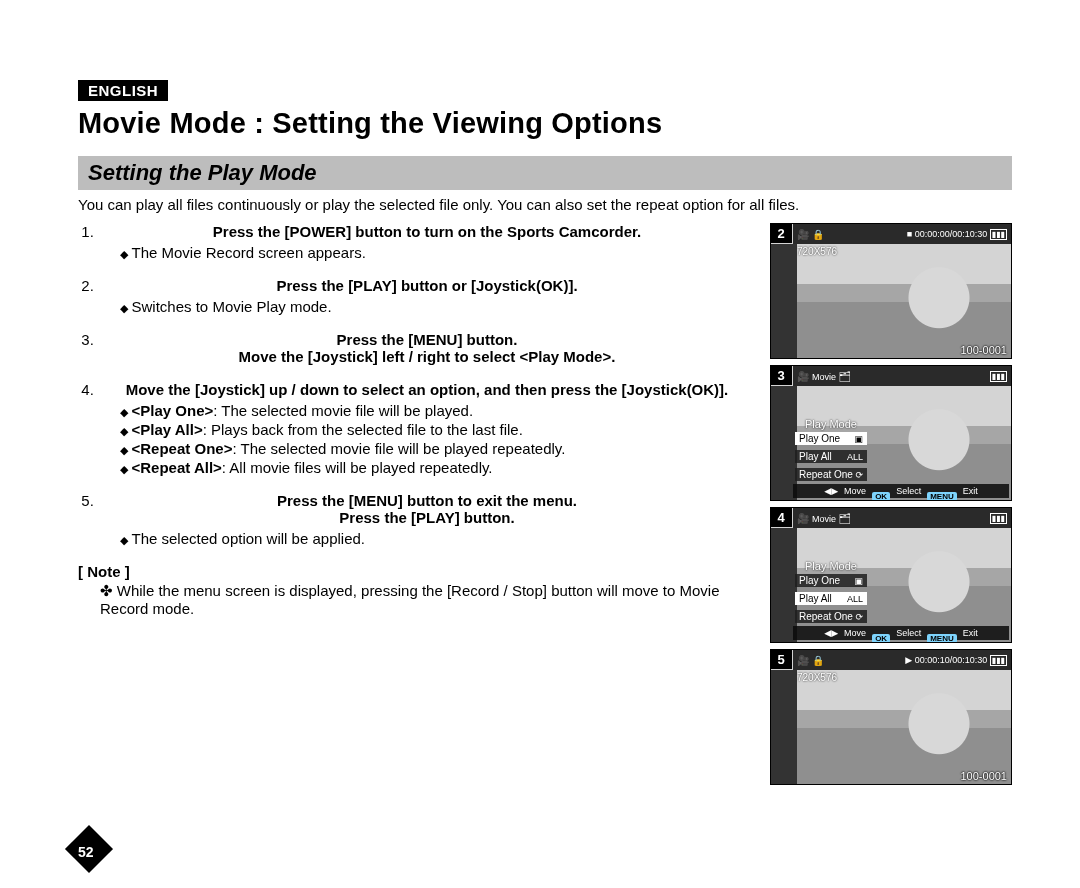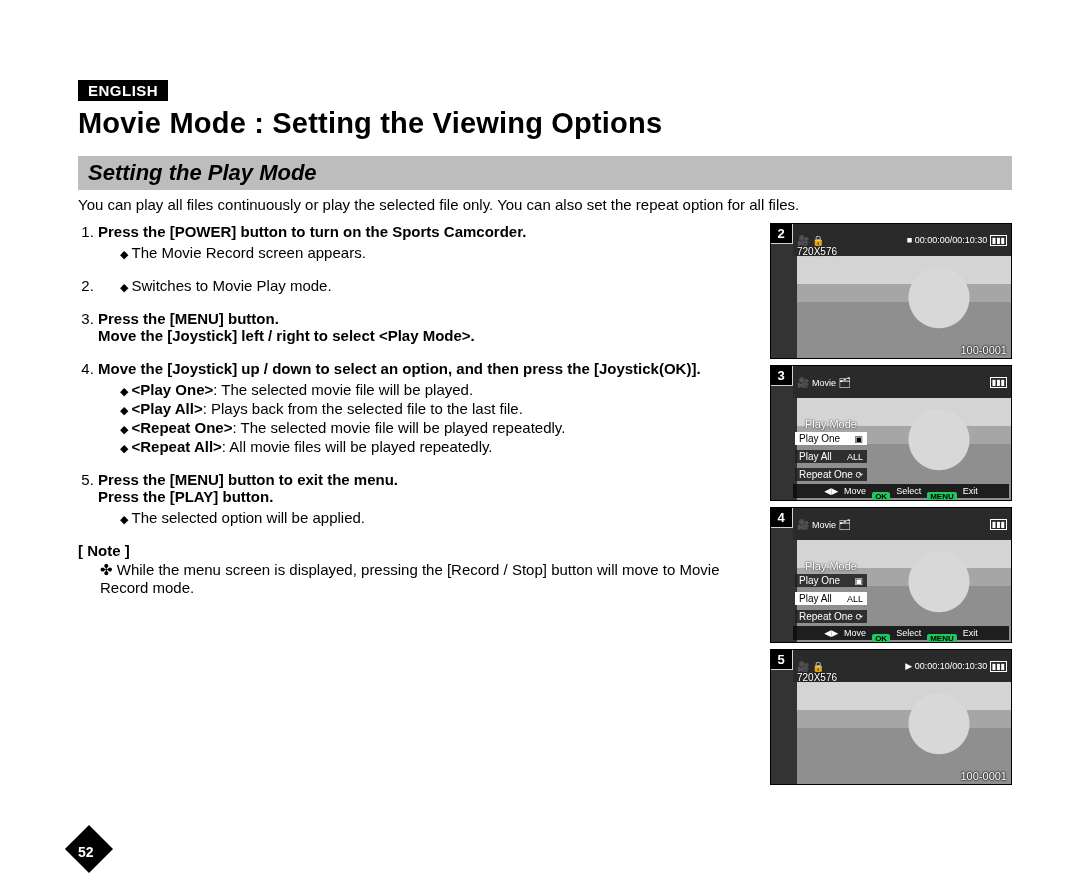--- a/index.html
+++ b/index.html
@@ -54,21 +54,21 @@
     font-size: 15px;
   }
   .right {
     width: 242px;
   }
   ol.steps {
     padding-left: 20px;
     margin: 0;
   }
   ol.steps > li { margin-bottom: 16px; }
-  ol.steps > li > .step-title { font-weight: bold; }
+  ol.steps > li > .step-title { font-weight: bold; text-align: center; }
   ul.diamond {
     list-style: none;
     padding-left: 22px;
     margin: 4px 0 0 0;
   }
   ul.diamond li::before { content: "◆  "; font-size: 11px; }
   ul.diamond li { margin: 2px 0; }
   .term { font-weight: bold; }
   .note-lbl { font-weight: bold; }
   ul.note {
@@ -96,21 +96,21 @@
     font-size: 13px;
     font-weight: bold;
     display: flex;
     align-items: center;
     justify-content: center;
     z-index: 5;
   }
   .screen .topbar {
     position: absolute;
     left: 22px; right: 0; top: 0;
-    height: 32px;
+    height: 20px;
     background: #2a2a2a;
     color: #fff;
     font-size: 9px;
     display: flex;
     align-items: center;
     justify-content: flex-end;
     padding: 0 4px;
     gap: 4px;
   }
   .screen .topbar.left-pad { justify-content: space-between; }
@@ -175,21 +175,21 @@
     height: 14px;
     background: rgba(10,10,10,0.85);
     color: #fff;
     font-size: 9px;
     display: flex;
     align-items: center;
     justify-content: center;
     gap: 6px;
   }
   .hintbar .pill {
-    background: #22c55e; color: #000;
+    background: #7dd3fc; color: #000;
     border-radius: 2px; padding: 0 3px;
     font-size: 8px; font-weight: bold; margin-top: 11px;
   }
   .topbar .cam::before { content: "🎥"; font-size: 10px; }
   .topbar .batt::before { content: "▮▮▮"; font-size: 8px; border:1px solid #fff; padding:0 1px; }
   .topbar .copy::before { content: "🗂"; font-size: 10px; }
   .topbar .lock::before { content: "🔒"; font-size: 10px; }
   .topbar .rec::before { content: "■"; }
   .topbar .play::before { content: "▶"; }
 
@@ -223,20 +223,21 @@
   <div class="content-row">
     <div class="left">
       <ol class="steps">
         <li>
           <div class="step-title">Press the [POWER] button to turn on the Sports Camcorder.</div>
           <ul class="diamond">
               <li>The Movie Record screen appears.</li>
             </ul>
         </li>
         <li>
+          <div class="step-title">Press the [PLAY] button or [Joystick(OK)].</div>
           <ul class="diamond">
               <li>Switches to Movie Play mode.</li>
             </ul>
         </li>
         <li>
           <div class="step-title" style="white-space:pre-line">Press the [MENU] button.
 Move the [Joystick] left / right to select &lt;Play Mode&gt;.</div>
         </li>
         <li>
           <div class="step-title" style="white-space:pre-line">Move the [Joystick] up / down to select an option, and then press the [Joystick(OK)].</div>

